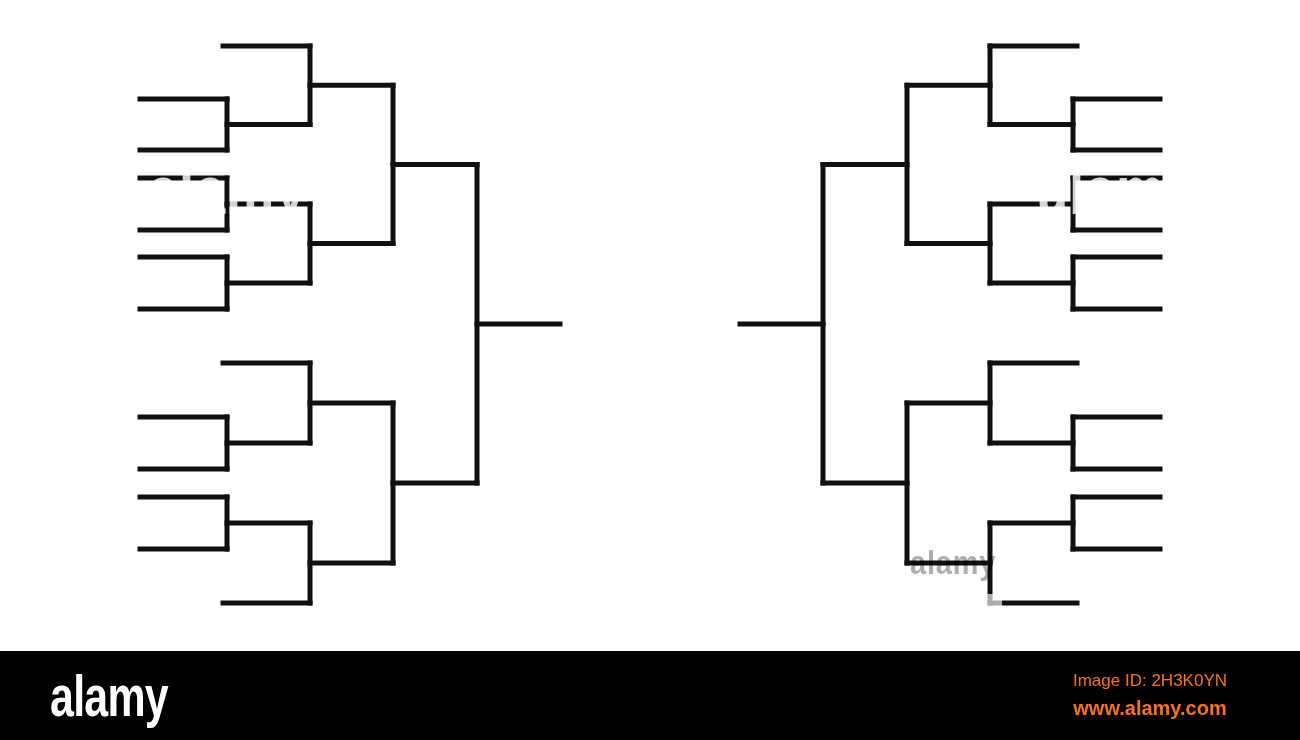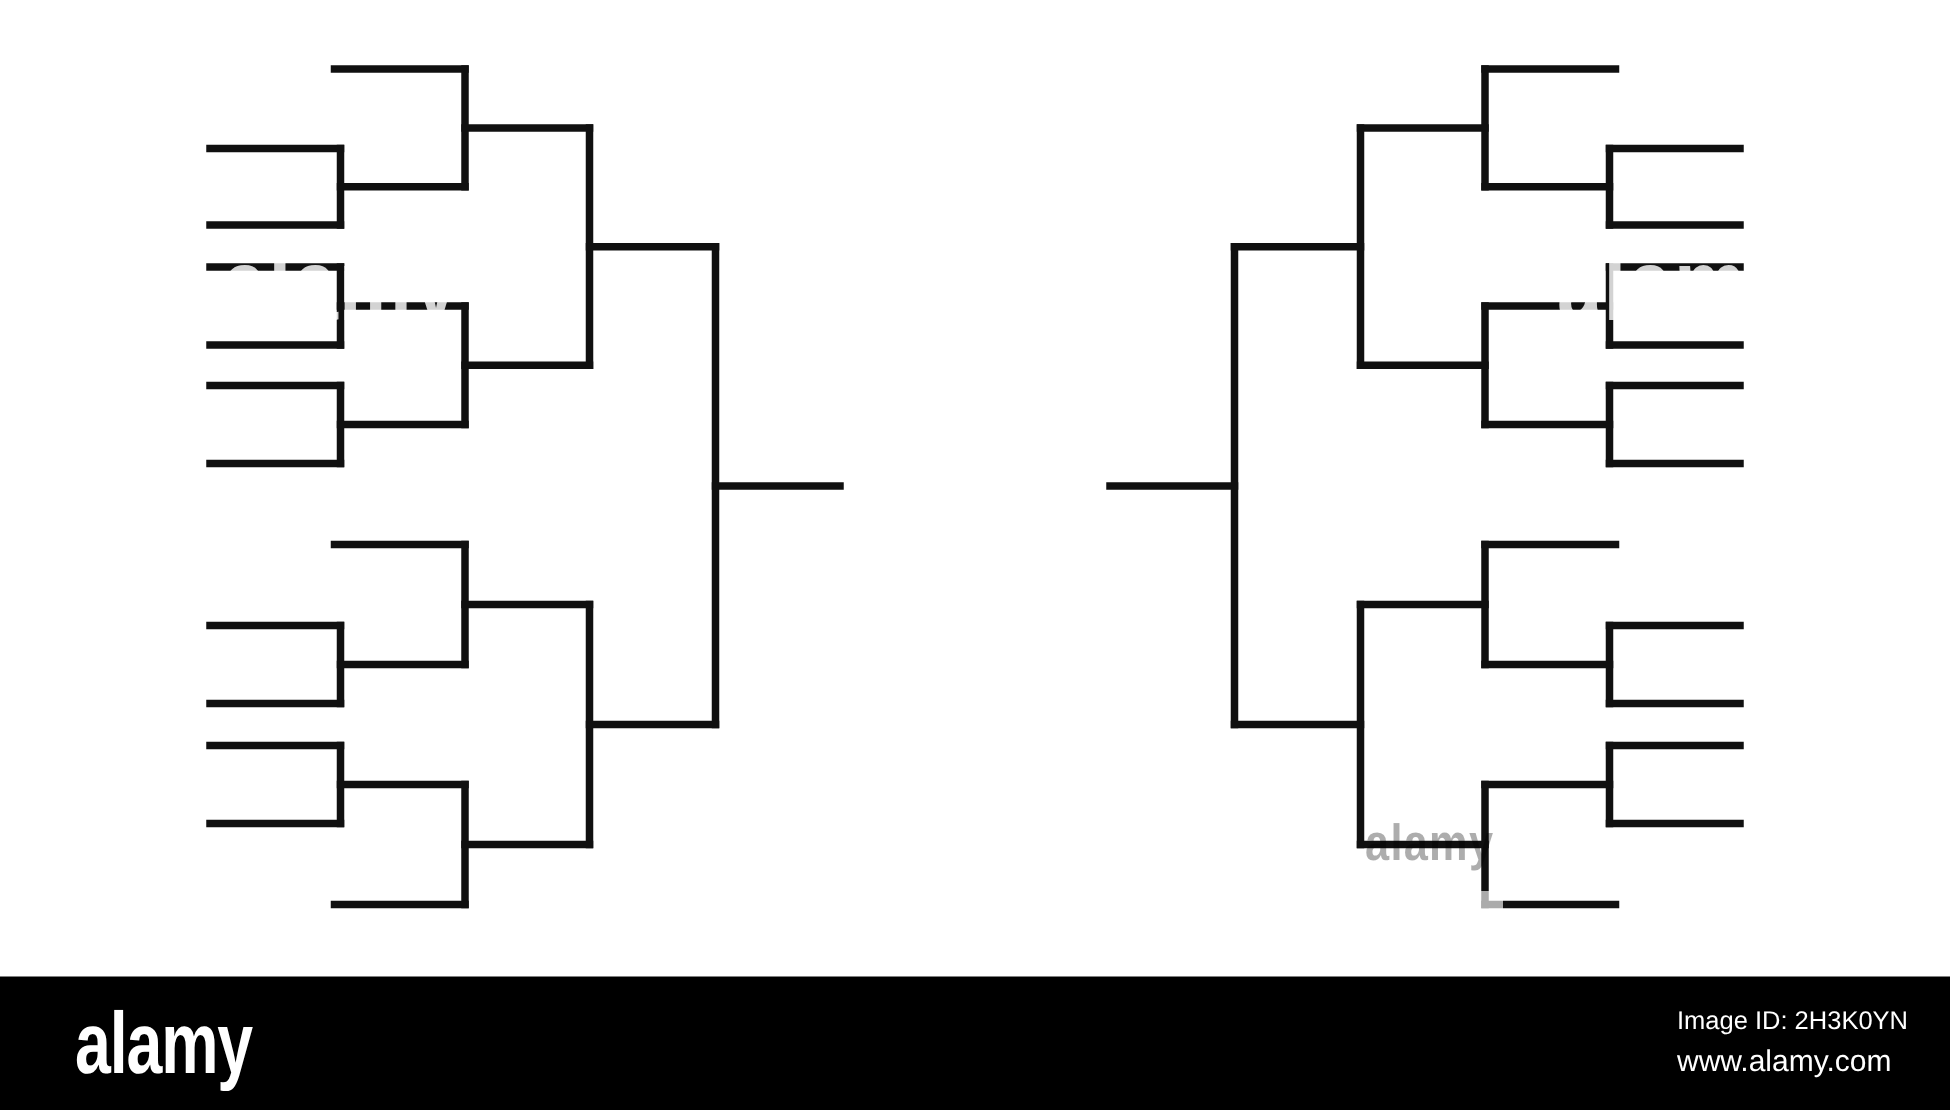--- a/index.html
+++ b/index.html
@@ -18,25 +18,25 @@
   .footer{
     position:absolute;left:0;bottom:0;width:1300px;height:89px;
     background:#000000;display:flex;align-items:center;justify-content:space-between;
   }
   .logo{
     margin-left:50px;color:#ffffff;font-weight:700;font-size:58px;
     letter-spacing:-1px;transform:scaleX(0.74);transform-origin:left center;
     line-height:1;
   }
   .footer-right{
-    margin-right:28px;display:flex;flex-direction:column;align-items:flex-start;
-    gap:6px;color:#ffffff;
+    margin-right:73px;display:flex;flex-direction:column;align-items:center;
+    gap:6px;color:#f97316;
   }
   .image-id{font-size:17px;font-weight:400;}
-  .site{font-size:20px;font-weight:400;}
+  .site{font-size:20px;font-weight:700;}
 </style>
 </head>
 <body style="background: rgb(255, 255, 255);">
 
 <div class="stage">
   <svg id="bracket-svg" width="1300" height="651" viewBox="0 0 1300 651">
     <g id="left-bracket">
         <line x1="223" y1="46" x2="310" y2="46" stroke="#101010" stroke-width="5" stroke-linecap="square"></line>
         <line x1="140" y1="99" x2="227" y2="99" stroke="#101010" stroke-width="5" stroke-linecap="square"></line>
         <line x1="140" y1="150" x2="227" y2="150" stroke="#101010" stroke-width="5" stroke-linecap="square"></line>

